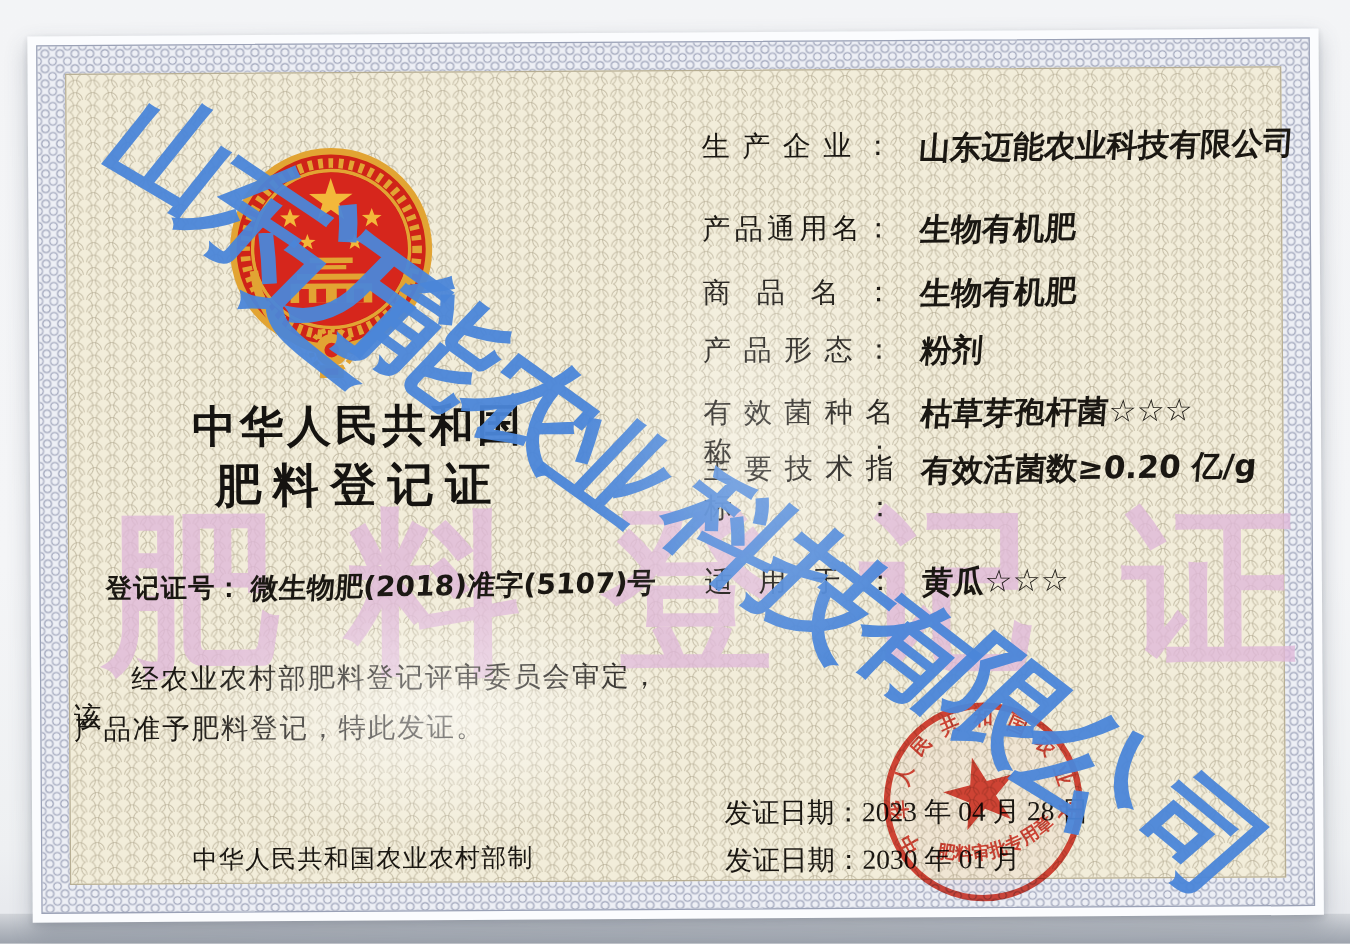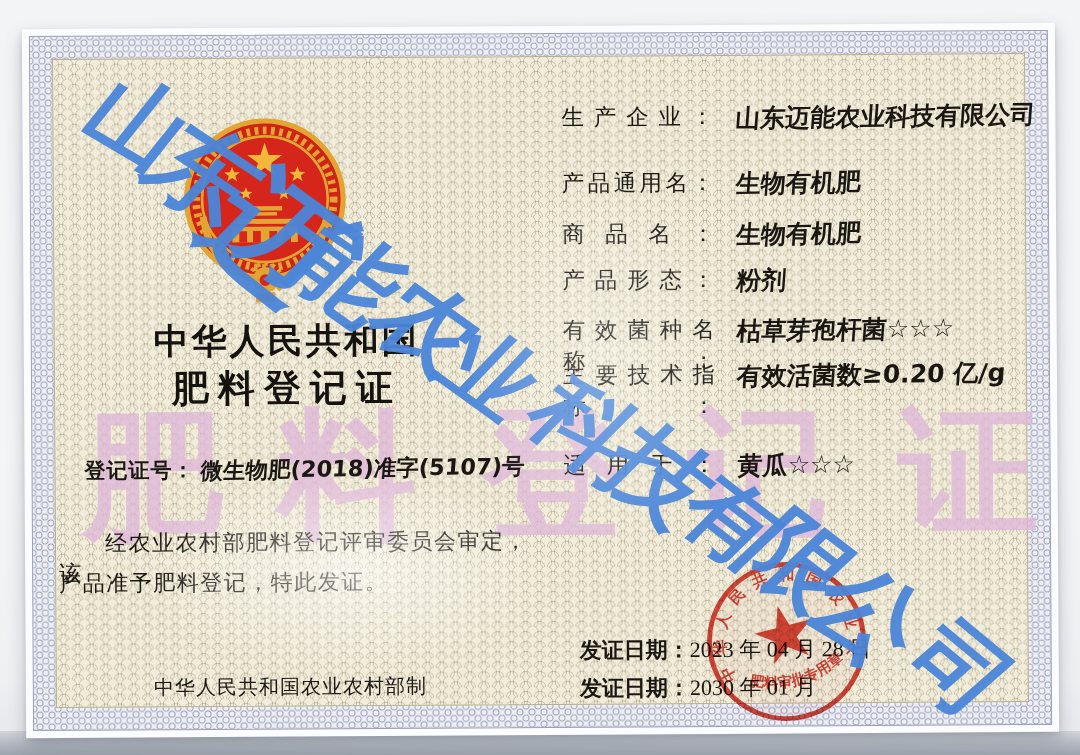--- a/index.html
+++ b/index.html
@@ -63,21 +63,21 @@
   .footer{left:128px;top:646px;font-size:20px;letter-spacing:1px;}
 
   .frow{left:539px;height:32px;font-size:22.5px;}
   .r0{top:76px}.r1{top:142px}.r2{top:193px}.r3{top:239px}.r4{top:289px}.r5{top:334px}.r6{top:424px}
   .flabel{display:inline-block;width:152px;font-weight:400;letter-spacing:0;
           text-align:justify;text-align-last:justify;vertical-align:top;}
   .fvalue{margin-left:22px;font-size:25px;vertical-align:top;}
   .techline2{left:746px;top:378px;font-size:25px;}
   .daterow{left:554px;font-size:22px;}
   .d1{top:610px}.d2{top:648px}
-  .dlabel{font-weight:700;}
+  .dlabel{font-weight:400;}
 
   
   .seal{position:absolute;left:672px;top:528px;width:178px;height:178px;z-index:3;
         mix-blend-mode:multiply;opacity:.92;}
 
   
   .bluewm{position:absolute;inset:0;z-index:4;pointer-events:none;}
   .bw{position:absolute;color:#4b86d9;opacity:.95;font-weight:700;line-height:1;
       font-family:"DejaVu Sans","Liberation Sans",sans-serif;}
   .b0 {left:70px; top:48px; font-size:92px; transform:rotate(31deg) skewX(-8deg);}

